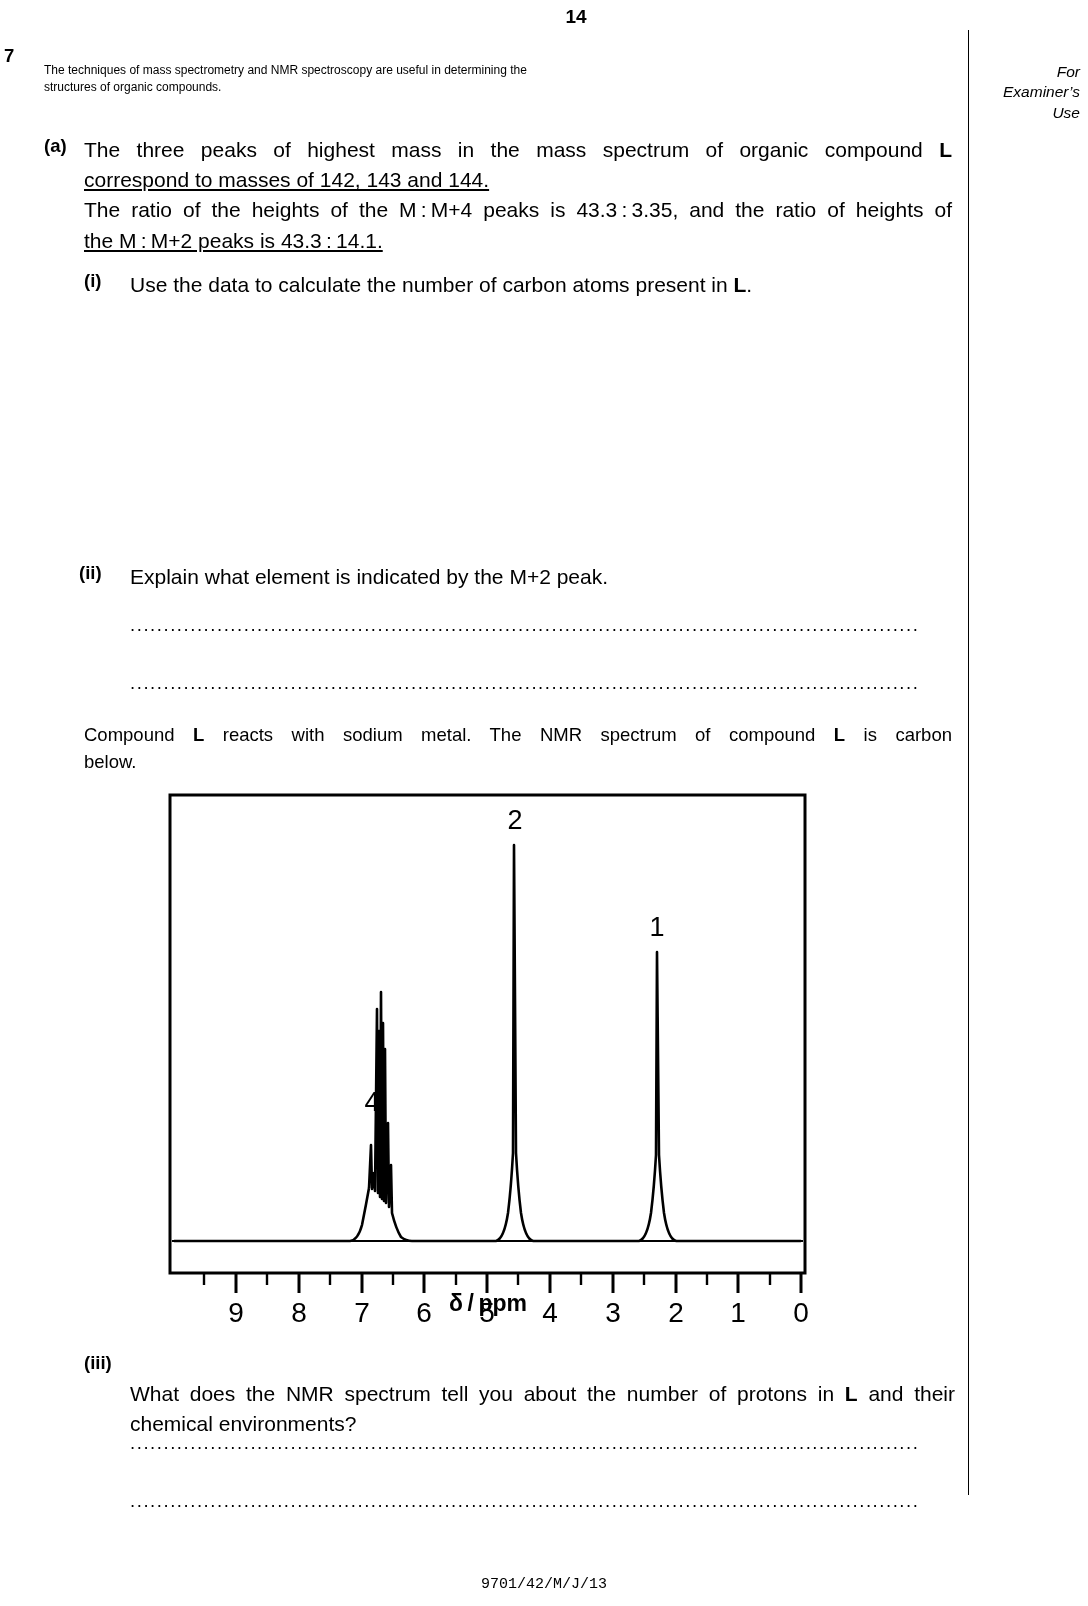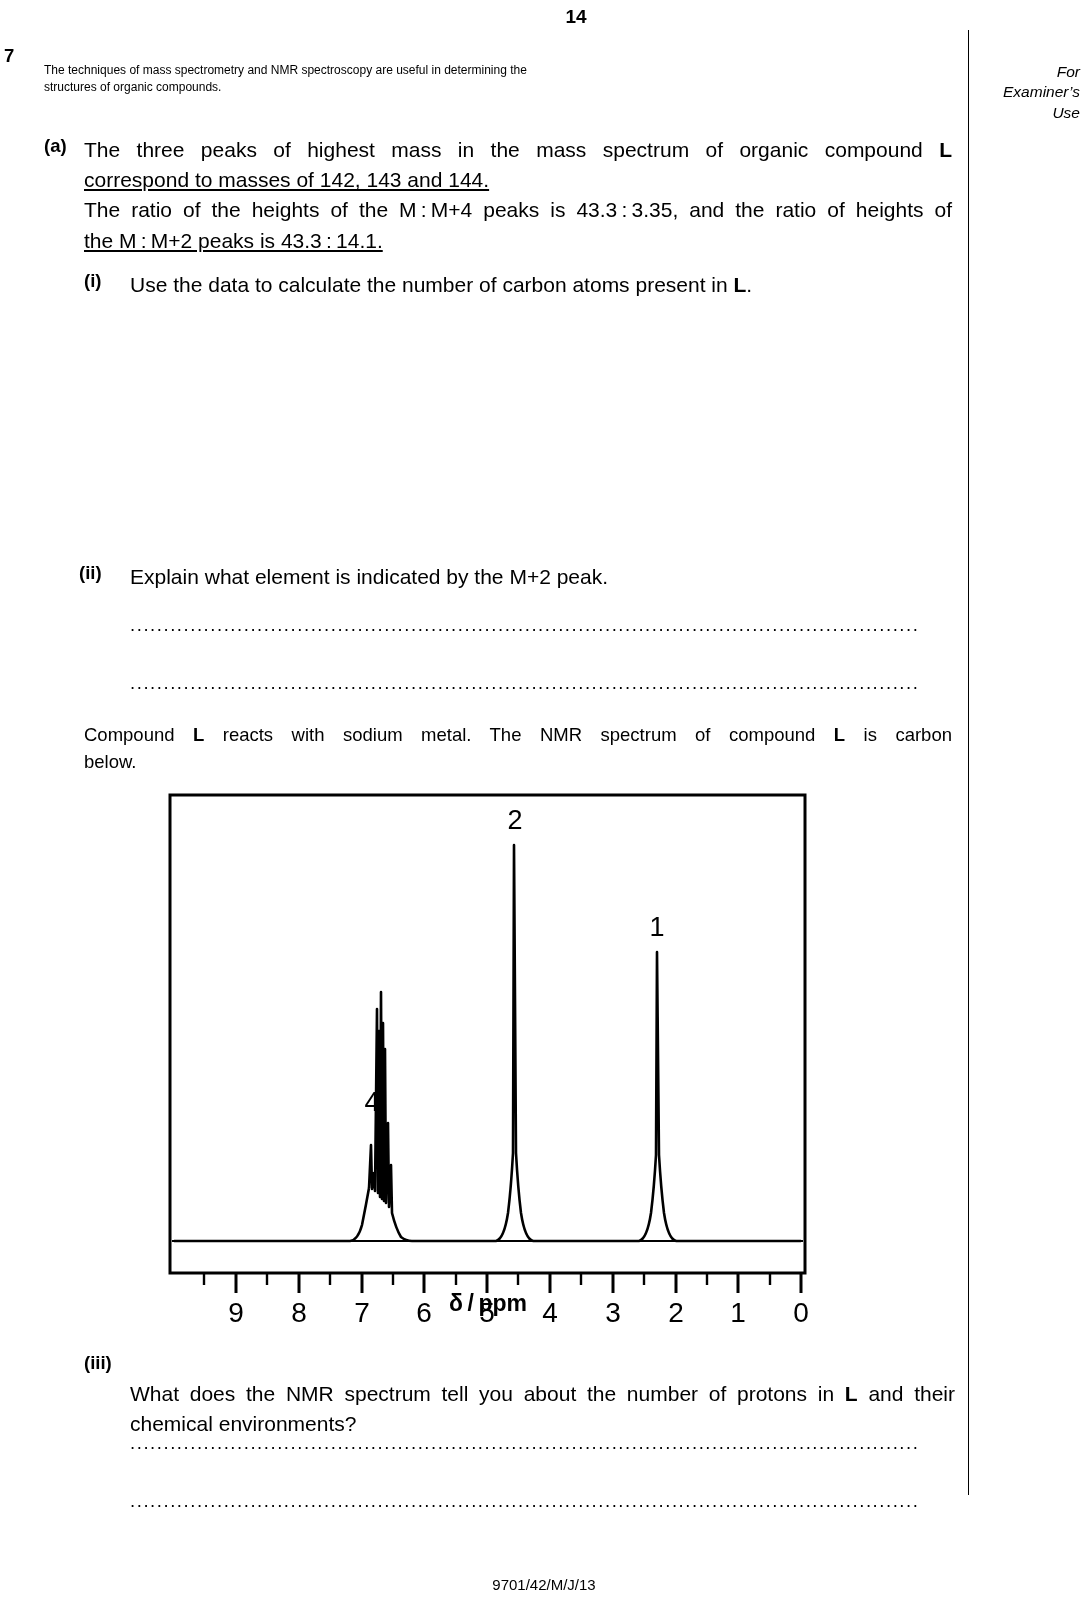--- a/index.html
+++ b/index.html
@@ -136,20 +136,21 @@
     top: 1663px;
     font-size: 11px;
   }
   #footer-center {
     position: absolute;
     left: 0;
     top: 1576px;
     width: 1088px;
     text-align: center;
     font-size: 15px;
+    font-family: Liberation Mono, monospace;
   }
   b { font-weight: bold; }
 </style>
 </head>
 <body>
 
 <div id="page-number">14</div>
 
 <div id="examiner-rule"></div>
 <div id="examiner-box">

